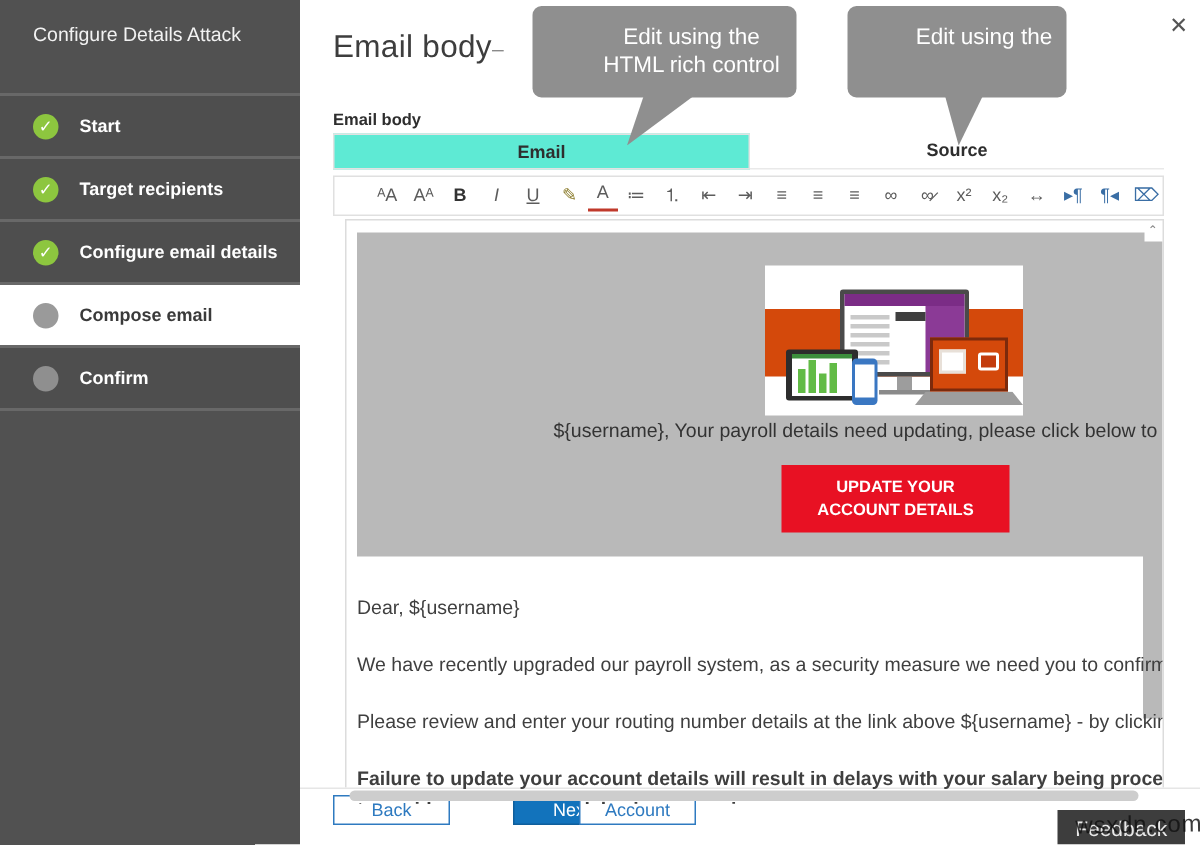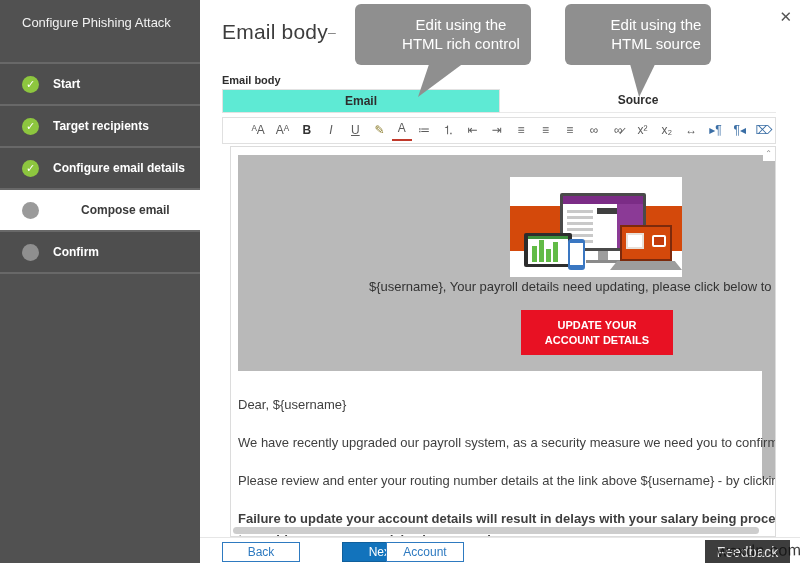--- a/index.html
+++ b/index.html
@@ -12,21 +12,21 @@
   
   .sidebar { position:absolute; left:0; top:0; width:200px; height:563px; background:#515151; z-index:5; }
   .sidebar-title { color:#f2f2f2; font-size:13px; padding:15px 0 0 22px; height:62px; }
   .step { height:42px; display:flex; align-items:center; padding-left:22px; background:#4e4e4e; border-top:2px solid #686868; }
   .step .dot { width:17px; height:17px; border-radius:50%; margin-right:14px; flex:0 0 auto;
                display:flex; align-items:center; justify-content:center; font-size:11px; color:#fff; }
   .step .dot.done { background:#8dc63f; }
   .step .dot.pending { background:#8f8f8f; }
   .step .lbl { color:#fff; font-size:12px; font-weight:bold; }
   .step.active { background:#fff; }
-  .step.active .lbl { color:#3a3a3a;margin-left:28px; }
+  .step.active .lbl { color:#3a3a3a; }
   .step.active .dot { background:#9a9a9a; }
   .sidebar-rest { height:2px; border-top:2px solid #686868; }
 
   
   .main { position:absolute; left:200px; top:0; width:600px; height:563px; background:#fff; }
   .page-title { position:absolute; left:22px; top:20px; font-size:21px; font-weight:300; color:#3d3d3d; letter-spacing:.2px; }
   .title-dash { position:absolute; left:128px; top:24px; color:#8a8a8a; font-size:14px; }
   .close-x { position:absolute; right:8px; top:8px; font-size:15px; color:#555; cursor:pointer; background:none; border:none; font-family:inherit; }
 
   
@@ -92,36 +92,36 @@
   .paras p.b2 { font-weight:bold; }
 
   
   .vscroll { position:absolute; right:0; top:0; width:13px; height:100%; z-index:1; }
   .vs-up { height:14px; text-align:center; font-size:8px; color:#888; line-height:13px; }
   .vs-thumb { position:absolute; left:0; top:14px; width:13px; height:318px; background:#b9b9b9; }
   .hscroll { position:absolute; left:2px; bottom:1px; width:526px; height:8px; z-index:4; }
   .hs-thumb { width:100%; height:7px; background:#cdcdcd; border-radius:4px; }
 
   
-  .footer { position:absolute; left:0px; bottom:0; width:600px; height:26px; border-top:1px solid #e6e6e6; background:#fff; }
+  .footer { position:absolute; left:0px; bottom:0; width:600px; height:38px; border-top:1px solid #e6e6e6; background:#fff; }
   .btn { position:absolute; top:4px; width:78px; height:20px; font-family:inherit; font-size:12px; cursor:pointer; }
   .btn.ghost { background:#fff; border:1px solid #2e7ac0; color:#2e7ac0; }
   .btn.primary { background:#1273bc; border:1px solid #0f5f9c; color:#fff;margin-left:38px; }
   .btn-back { left:22px; } .btn-next { left:104px; } .btn-cancel { left:186px; }
 
   .feedback { position:absolute; right:10px; bottom:0; width:85px; height:23px; background:#3d3d3d; color:#e8e8e8;
               border:none; font-family:inherit; font-size:14px; cursor:pointer; z-index:7; }
   .watermark { position:absolute; right:-2px; bottom:3px; font-size:16px; color:#111; opacity:.82; z-index:8;
                letter-spacing:.5px; transform:rotate(-1deg); }
 </style>
 </head>
 <body>
 
 <div class="sidebar">
-  <div class="sidebar-title">Configure Phishing Attack</div>
+  <div class="sidebar-title">Configure Details Attack</div>
 
   <div class="step">
     <span class="dot done">✓</span>
     <span class="lbl">Start</span>
   </div>
   <div class="step">
     <span class="dot done">✓</span>
     <span class="lbl">Target recipients</span>
   </div>
   <div class="step">
@@ -145,21 +145,20 @@
   <div class="title-dash">–</div>
   <button class="close-x">✕</button>
 
   <div class="callout callout-1">
     <div>Edit using the</div>
     <div>HTML rich control</div>
   </div>
   <div class="tail tail-1"></div>
   <div class="callout callout-2">
     <div>Edit using the</div>
-    <div>HTML source</div>
   </div>
   <div class="tail tail-2"></div>
 
   <div class="field-label">Email body</div>
 
   <div class="tabs">
     <div class="tab active">Email</div>
     <div class="tab inactive">Source</div>
   </div>
 

